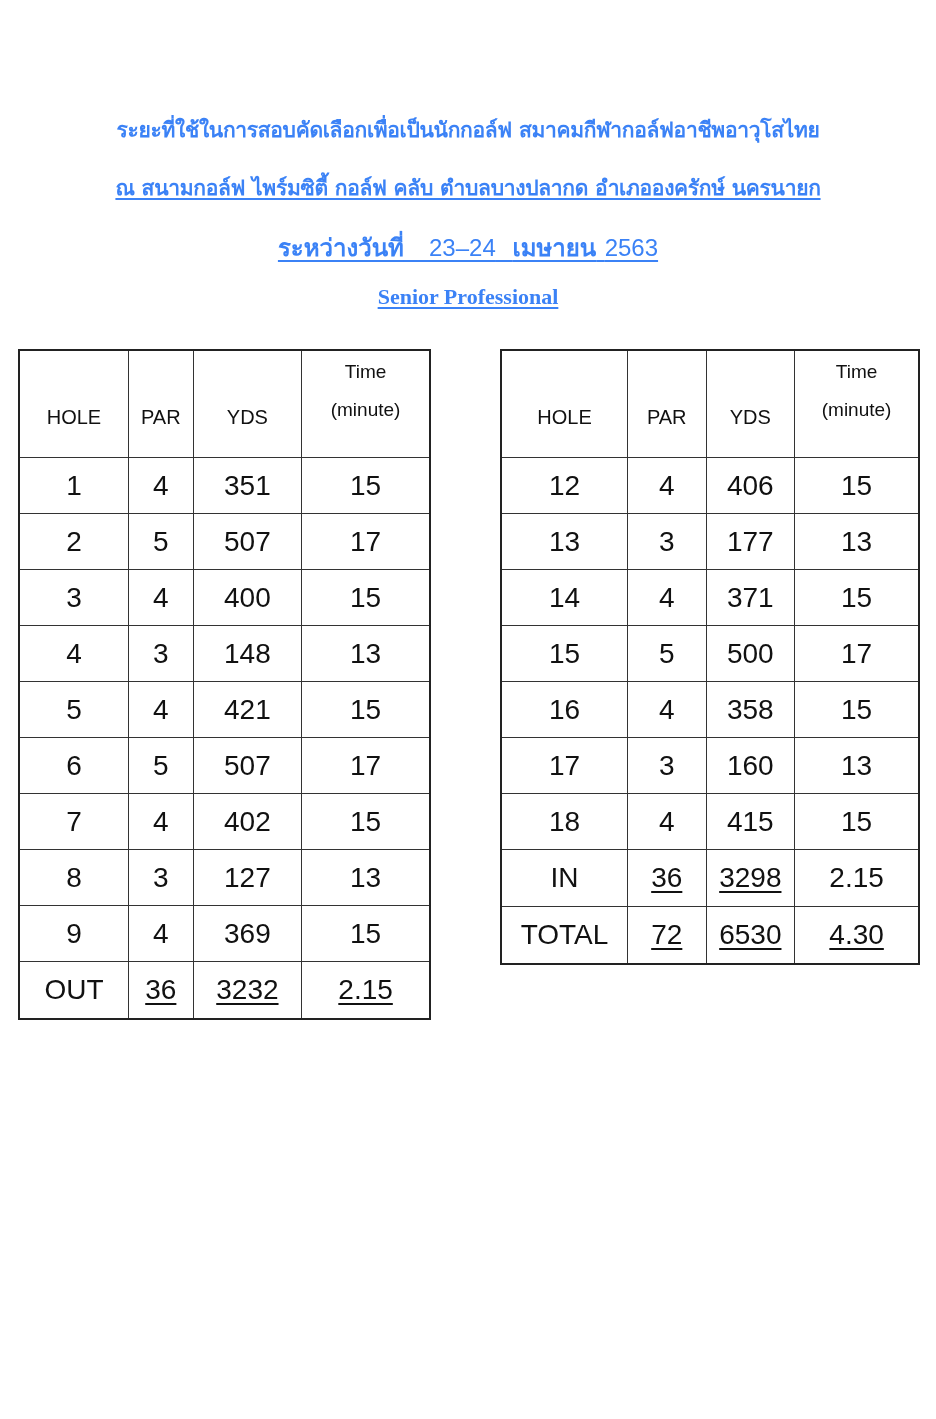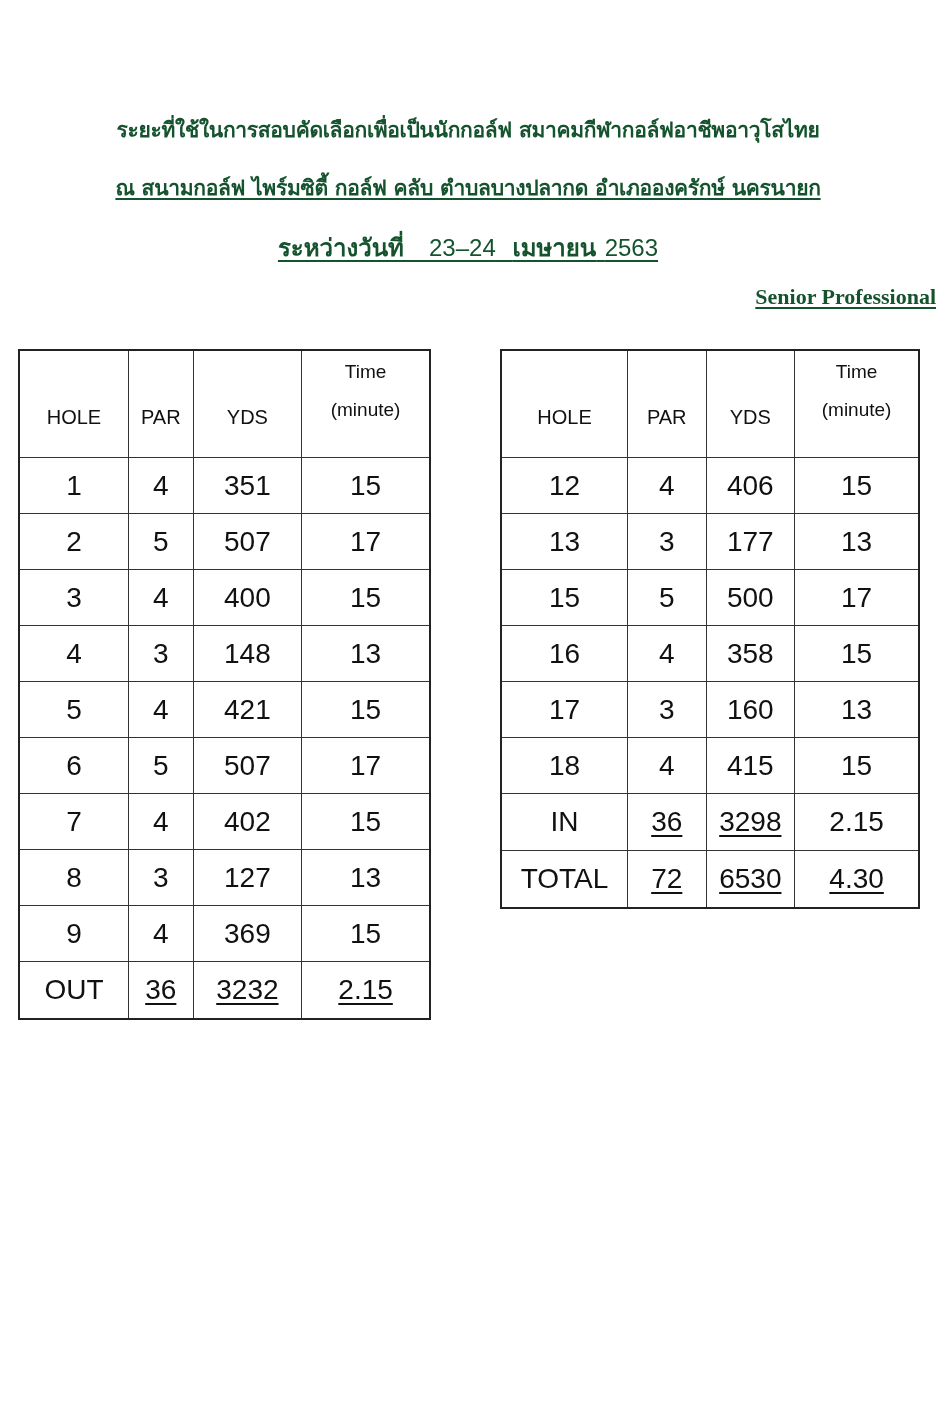--- a/index.html
+++ b/index.html
@@ -1,27 +1,27 @@
 <!DOCTYPE html>
 <html><head>
 <meta charset="utf-8">
 <style>
   html, body { margin: 0; padding: 0; background: #ffffff; }
   body { width: 936px; height: 1419px; position: relative; overflow: hidden; color: #111; }
   .title {
     position: absolute; left: 0; width: 936px; text-align: center;
-    font-family: "DejaVu Serif", "Liberation Serif", serif; font-weight: bold; color: #14532d;
+    font-family: "DejaVu Serif", "Liberation Serif", serif; font-weight: bold; color: #3b82f6;
   }
   .t1 { top: 113px; font-size: 21px; letter-spacing: -0.3px; }
   .t2 { top: 171px; font-size: 21px; letter-spacing: -0.3px; }
   .t2 span { text-decoration: underline; text-underline-offset: 3px; }
   .t3 { top: 228px; font-size: 24px; }
   .t3 span { text-decoration: underline; text-underline-offset: 4px; }
   .t3 .num { font-family: Liberation Sans, sans-serif; font-weight: normal; }
-  .t4 { top: 284px; font-size: 22px; font-family: "Liberation Serif", serif; text-align: right; }
+  .t4 { top: 284px; font-size: 22px; font-family: "Liberation Serif", serif; }
   .t4 span { text-decoration: underline; text-underline-offset: 3px; }
 
   table.score {
     position: absolute; border-collapse: collapse;
     font-family: "Liberation Sans", sans-serif; color: #111;
     border: 2px solid #222;
   }
   table.score td, table.score th {
     border: 1.5px solid #333; text-align: center; padding: 0; font-weight: normal;
   }
@@ -151,20 +151,26 @@
         <td>406</td>
         <td>15</td>
       </tr>
     <tr>
         <td>13</td>
         <td>3</td>
         <td>177</td>
         <td>13</td>
       </tr>
     <tr>
+        <td>14</td>
+        <td>4</td>
+        <td>371</td>
+        <td>15</td>
+      </tr>
+    <tr>
         <td>15</td>
         <td>5</td>
         <td>500</td>
         <td>17</td>
       </tr>
     <tr>
         <td>16</td>
         <td>4</td>
         <td>358</td>
         <td>15</td>

